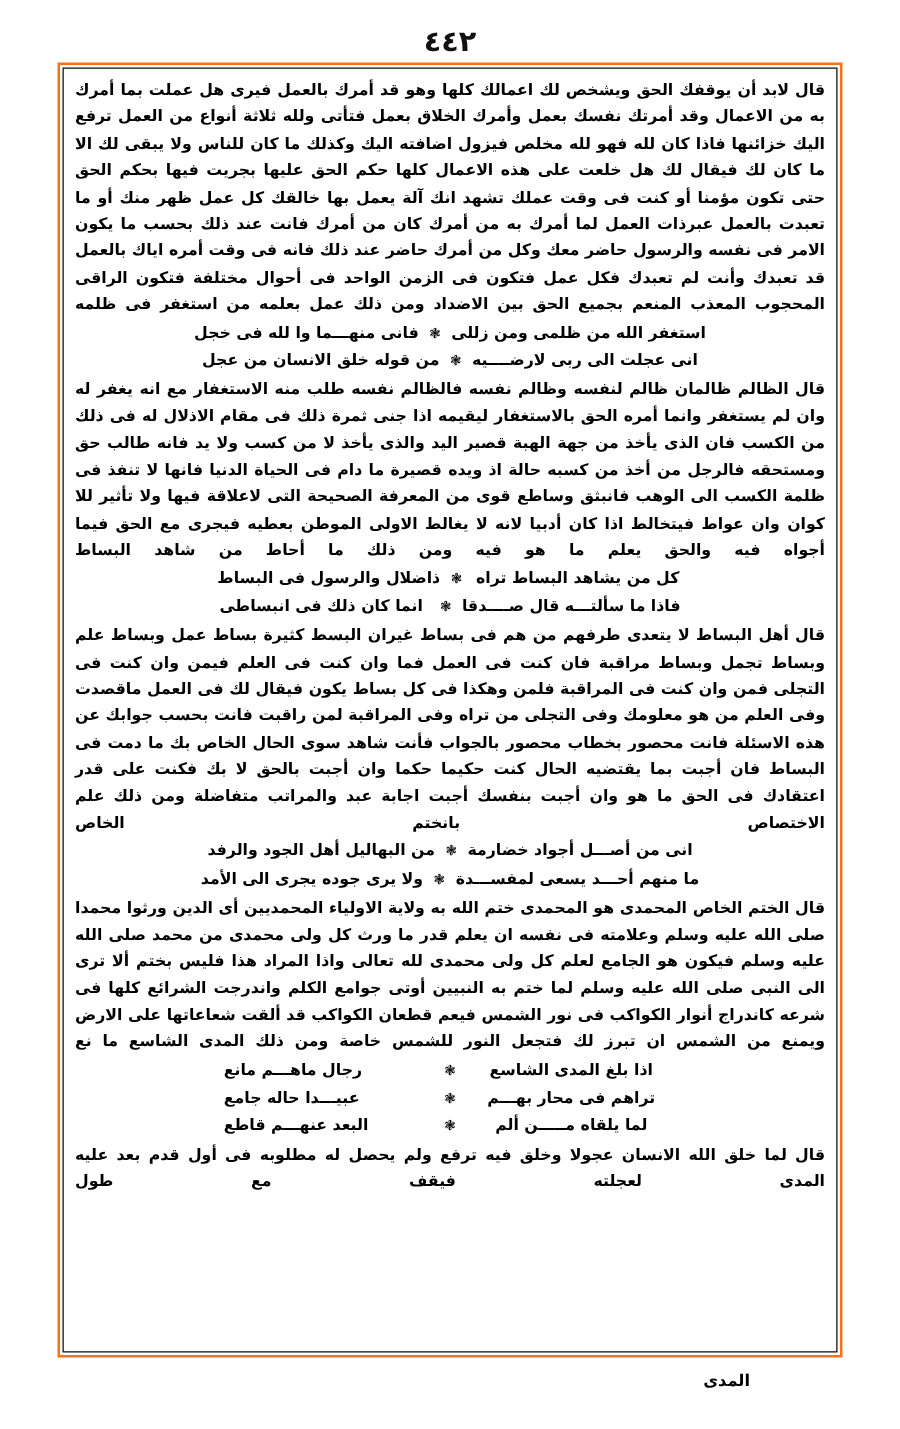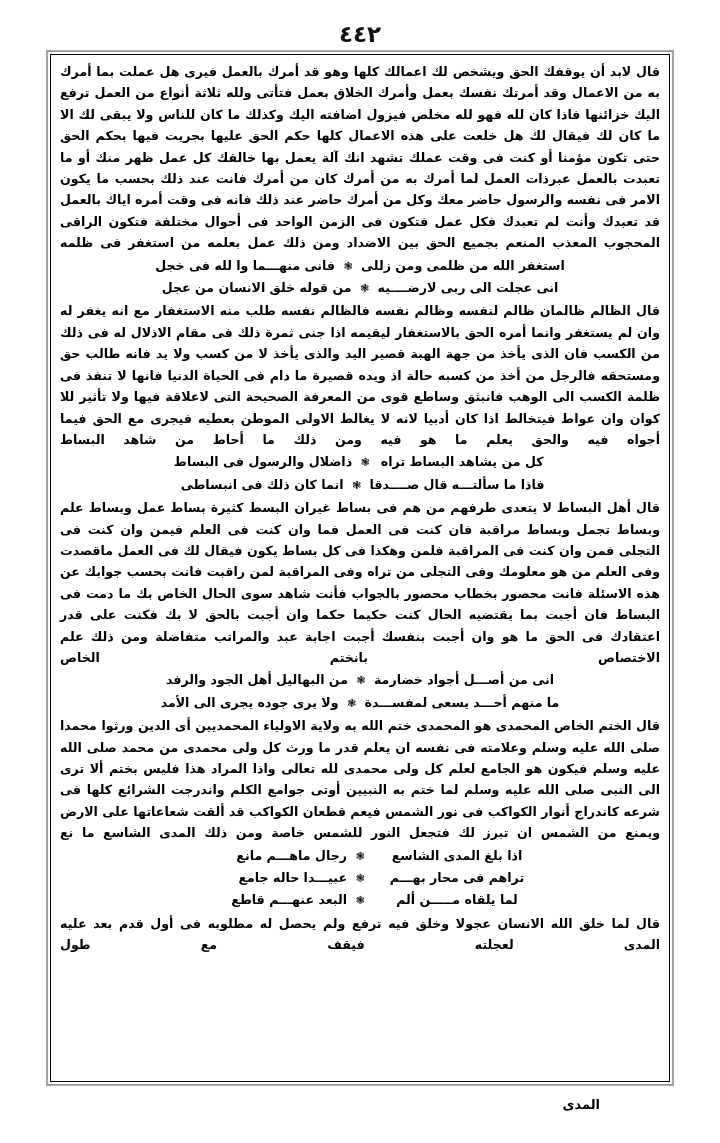--- a/index.html
+++ b/index.html
@@ -37,21 +37,21 @@
     color: #111;
   }
 
   
   .page-frame {
     position: absolute;
     top: 50px;
     left: 46px;
     width: 628px;
     height: 1036px;
-    border: 2px solid #a3a3a3;
+    border: 2px solid #f97316;
     box-sizing: border-box;
     padding: 2px;
   }
   .page-frame-inner {
     width: 100%;
     height: 100%;
     border: 1px solid #0a0a0a;
     box-sizing: border-box;
     padding: 6px 9px 4px 9px;
     overflow: hidden;
@@ -83,21 +83,21 @@
     line-height: 21.4px;
     font-weight: 700;
     white-space: nowrap;
   }
   .hemistich {
     display: inline-block;
     min-width: 168px;
     text-align: center;
   }
   .hemistich.right { text-align: center; }
-  .hemistich.left  { text-align: right; }
+  .hemistich.left  { text-align: left; }
   .verse-sep {
     display: inline-block;
     width: 26px;
     text-align: center;
     font-size: 11px;
     line-height: 21.4px;
   }
 
   
   .catchword-row {

